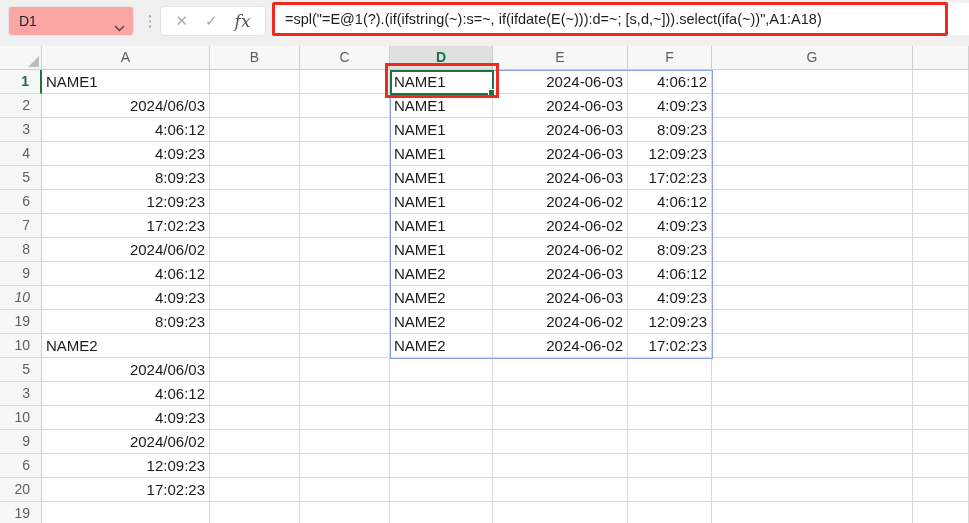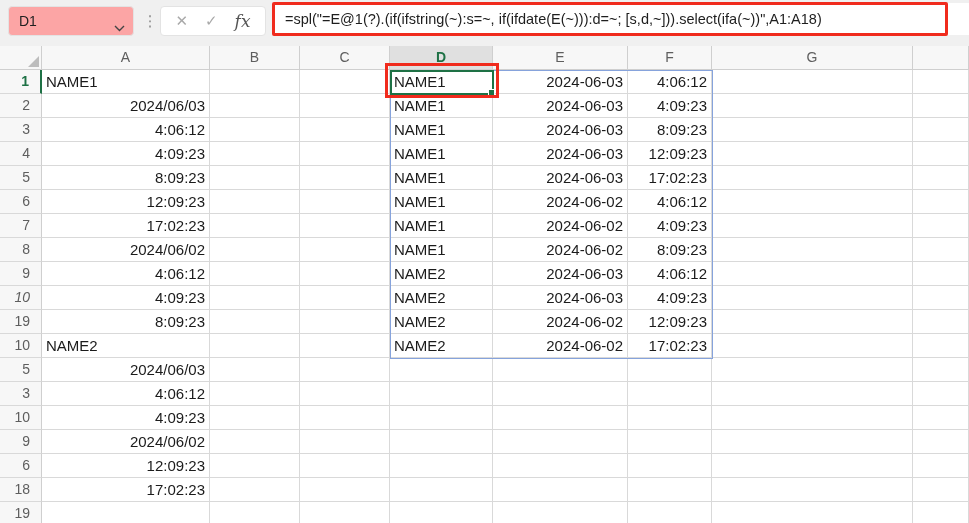--- a/index.html
+++ b/index.html
@@ -143,21 +143,21 @@
       <div class="rh" style="top: 192px;">8</div>
       <div class="rh" style="top: 216px;">9</div>
       <div class="rh" style="top: 240px; font-style: italic;">10</div>
       <div class="rh" style="top: 264px;">19</div>
       <div class="rh" style="top: 288px;">10</div>
       <div class="rh" style="top: 312px;">5</div>
       <div class="rh" style="top: 336px;">3</div>
       <div class="rh" style="top: 360px;">10</div>
       <div class="rh" style="top: 384px;">9</div>
       <div class="rh" style="top: 408px;">6</div>
-      <div class="rh" style="top: 432px;">18</div>
+      <div class="rh" style="top: 432px;">20</div>
       <div class="rh" style="top: 456px;">19</div>
     </div>
   <div id="cells">
       <div class="cell left" style="left: 42px; width: 168px; top: 24px;">NAME1</div>
       <div class="cell left" style="left: 210px; width: 90px; top: 24px;"></div>
       <div class="cell left" style="left: 300px; width: 90px; top: 24px;"></div>
       <div class="cell left" style="left: 390px; width: 103px; top: 24px;">NAME1</div>
       <div class="cell right" style="left: 493px; width: 135px; top: 24px;">2024-06-03</div>
       <div class="cell right" style="left: 628px; width: 84px; top: 24px;">4:06:12</div>
       <div class="cell left" style="left: 712px; width: 201px; top: 24px;"></div>

